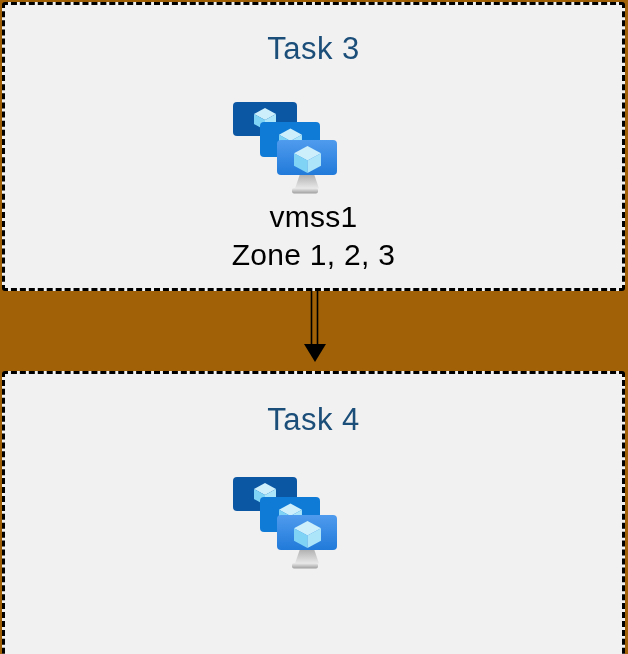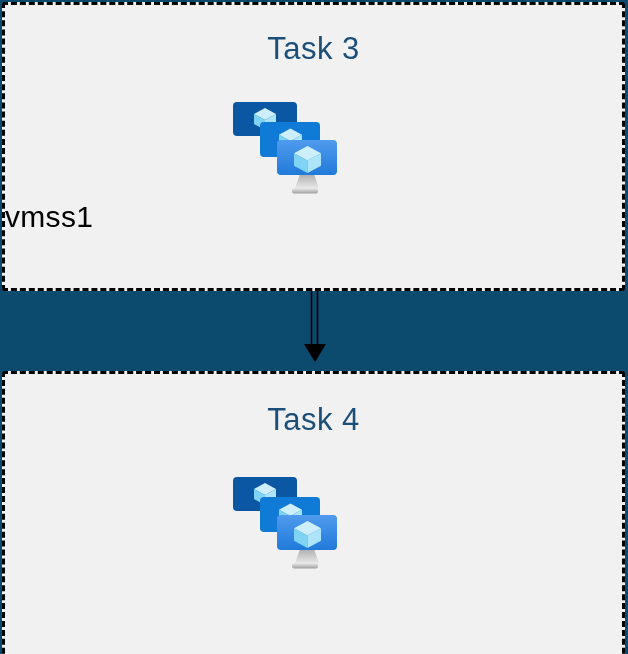--- a/index.html
+++ b/index.html
@@ -3,21 +3,21 @@
 <meta charset="utf-8">
 <style>
   * { margin: 0; padding: 0; box-sizing: border-box; }
   html, body { background: #ffffff; }
   body { font-family: "Liberation Sans", sans-serif; }
 
   .canvas {
     position: relative;
     width: 628px;
     height: 654px;
-    background: #0c4a6e;
+    background: #a16207;
     overflow: hidden;
   }
 
   .task-box {
     position: absolute;
     left: 2px;
     width: 623px;
     background: #f1f1f1;
     border: 3px dashed #000000;
     border-radius: 3px;
@@ -42,20 +42,21 @@
     width: 105px;
     height: 96px;
   }
   .box1 .icon-wrap { left: 228px; top: 95px; }
   .box2 .icon-wrap { left: 228px; top: 101px; }
   .icon-wrap svg { display: block; width: 105px; height: 96px; }
 
   .caption {
     position: absolute;
     left: 0; right: 0;
+    text-align: center;
     color: #000000;
     font-size: 30px;
     line-height: 38px;
     letter-spacing: 0.3px;
   }
   .box1 .caption { top: 193px; }
   .box2 .caption { top: 207px; }
 
   .connector {
     position: absolute;
@@ -113,20 +114,21 @@
 
   <section class="task-box box1">
     <h2 class="task-title">Task 3</h2>
     <div class="icon-wrap">
       <svg viewBox="0 0 105 96" role="img">
           <use href="#vmss-icon"></use>
         </svg>
     </div>
     <div class="caption">
       <div>vmss1</div>
+      <div>Zone 1, 2, 3</div>
     </div>
   </section>
 
   <div class="connector">
     <svg viewBox="0 0 22 74">
       <line x1="7.5" y1="0" x2="7.5" y2="58" stroke="#000000" stroke-width="1.6"></line>
       <line x1="13.5" y1="0" x2="13.5" y2="58" stroke="#000000" stroke-width="1.6"></line>
       <polygon points="0,56 22,56 11,74" fill="#000000"></polygon>
     </svg>
   </div>

